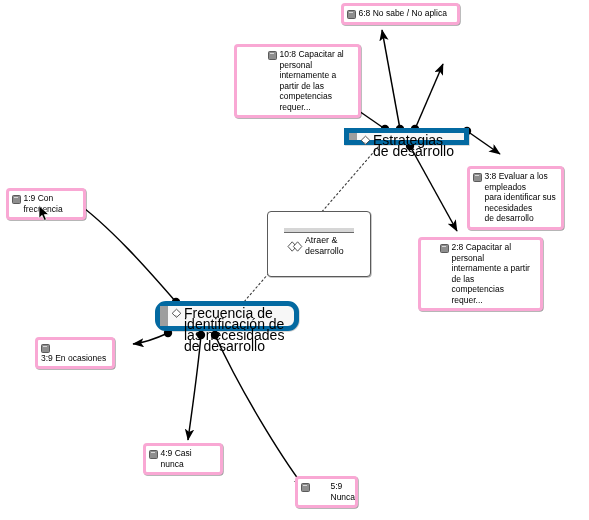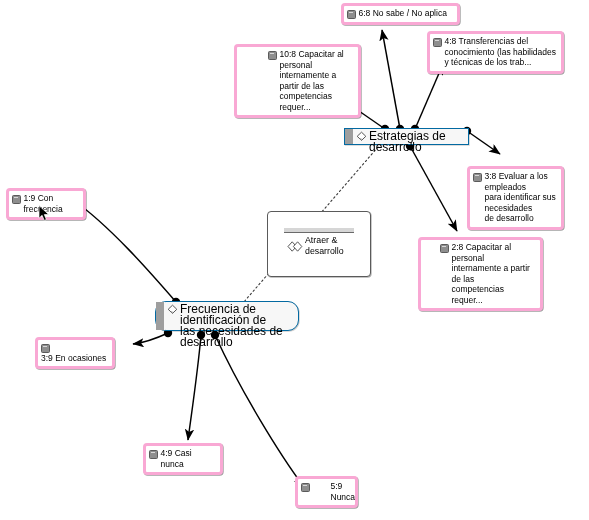--- a/index.html
+++ b/index.html
@@ -59,24 +59,24 @@
   .quote-node .q-text {
     flex: 1 1 auto;
     white-space: pre-line;
   }
 
   
   .code-node {
     position: absolute;
     box-sizing: border-box;
     background: #f7f7f7;
-    border: 1px solid #0369a1;
+    border: 5px solid #0369a1;
     display: flex;
     align-items: stretch;
-    font-size: 12px;
+    font-size: 14px;
     line-height: 11px;
     color: #000000;
     box-shadow: 0.7px 0.7px 0 rgba(0,0,0,0.20);
   }
   .code-node .bar {
     flex: 0 0 auto;
     width: 8px;
     background: #9e9e9e;
     border-right: 1px solid #f7f7f7;
   }
@@ -169,26 +169,20 @@
       <circle cx="201" cy="335" r="4.2"></circle>
       <circle cx="215" cy="335" r="4.2"></circle>
     </g>
   </svg>
 
   <div class="quote-node" style="left:341px; top:3px; width:119px;">
     <span class="q-icon"></span>
     <span class="q-text">6:8 No sabe / No aplica</span>
   </div>
 
-  <div class="quote-node" style="left:427px; top:31px; width:137px;">
-    <span class="q-icon"></span>
-    <span class="q-text">4:8 Transferencias del
-conocimiento (las habilidades
-y técnicas de los trab...</span>
-  </div>
 
   <div class="quote-node" style="left:234px; top:44px; width:127px;padding-left:31px;">
     <span class="q-icon"></span>
     <span class="q-text">10:8 Capacitar al personal
 internamente a partir de las
 competencias requer...</span>
   </div>
 
   <div class="quote-node" style="left:467px; top:166px; width:97px;">
     <span class="q-icon"></span>

